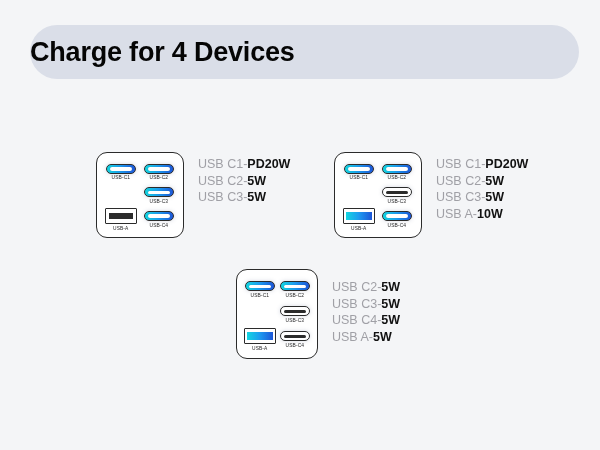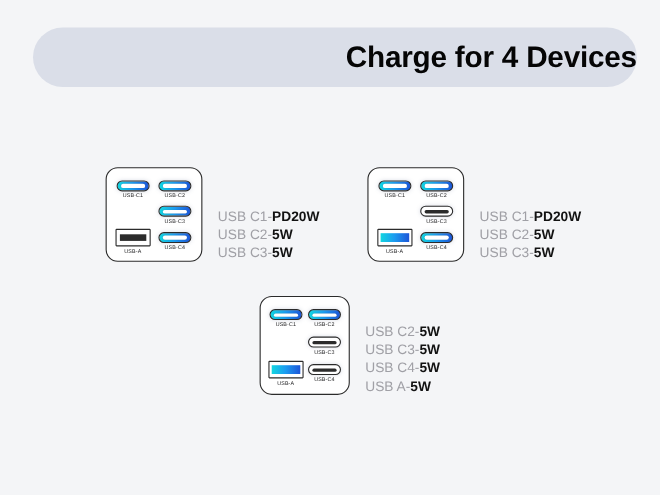--- a/index.html
+++ b/index.html
@@ -19,36 +19,36 @@
   #header-pill {
     position: absolute;
     left: 30px;
     top: 25px;
     width: 549px;
     height: 54px;
     border-radius: 27px;
     background: #dadee8;
     display: flex;
     align-items: center;
-    justify-content: flex-end;
+    justify-content: flex-start;
     box-sizing: border-box;
   }
   #header-title {
     font-size: 27px;
     font-weight: bold;
     color: #050505;
     letter-spacing: -0.2px;
     white-space: nowrap;
   }
 
   
   .device-group {
     position: absolute;
     display: flex;
-    align-items: flex-end;
+    align-items: flex-start;
   }
   #group-1 { left: 96px;  top: 152px; }
   #group-2 { left: 334px; top: 152px; }
   #group-3 { left: 236px; top: 269px; }
 
   
   .charger-box {
     width: 88px;
     height: 86px;
     border: 1.6px solid #2b2b2b;
@@ -281,20 +281,23 @@
   <div class="legend">
     <div class="legend-row">
       <span class="legend-name">USB C1-</span><span class="legend-value">PD20W</span>
     </div>
     <div class="legend-row">
       <span class="legend-name">USB C2-</span><span class="legend-value">5W</span>
     </div>
     <div class="legend-row">
       <span class="legend-name">USB C3-</span><span class="legend-value">5W</span>
     </div>
+    <div class="legend-row">
+      <span class="legend-name">USB A-</span><span class="legend-value">10W</span>
+    </div>
   </div>
 </div>
 
 <div class="device-group" id="group-3">
   <div class="charger-box">
     <div class="port-grid">
 
       <div class="port-cell">
         <div class="port-c lit">
             <div class="slot"></div>

